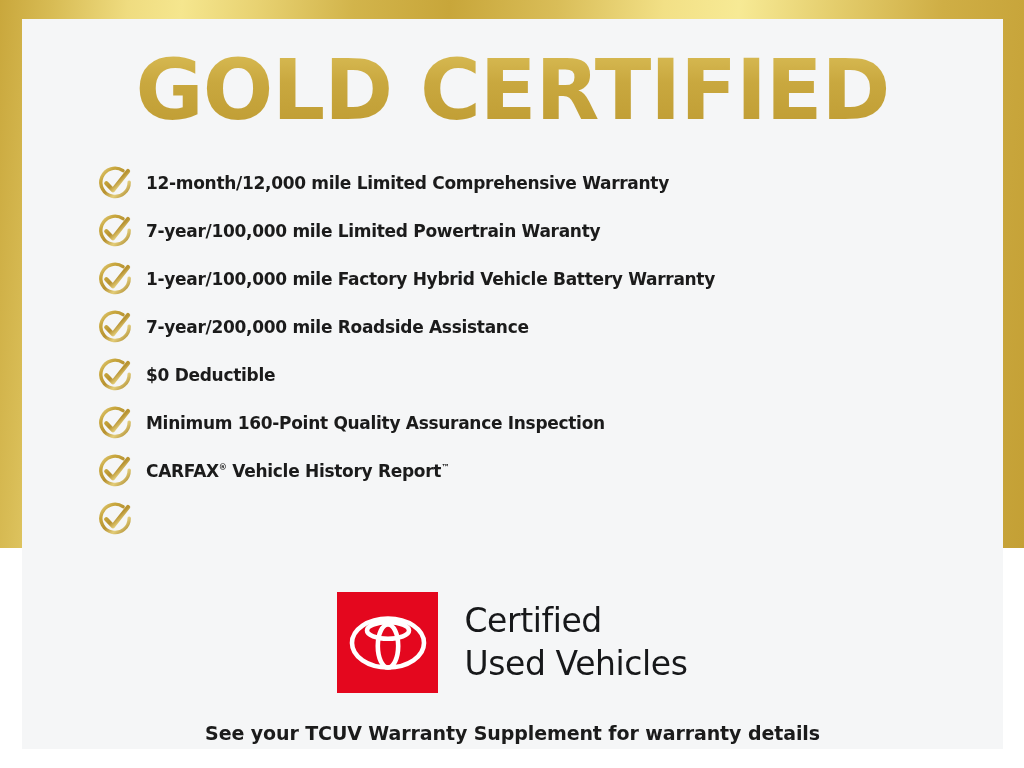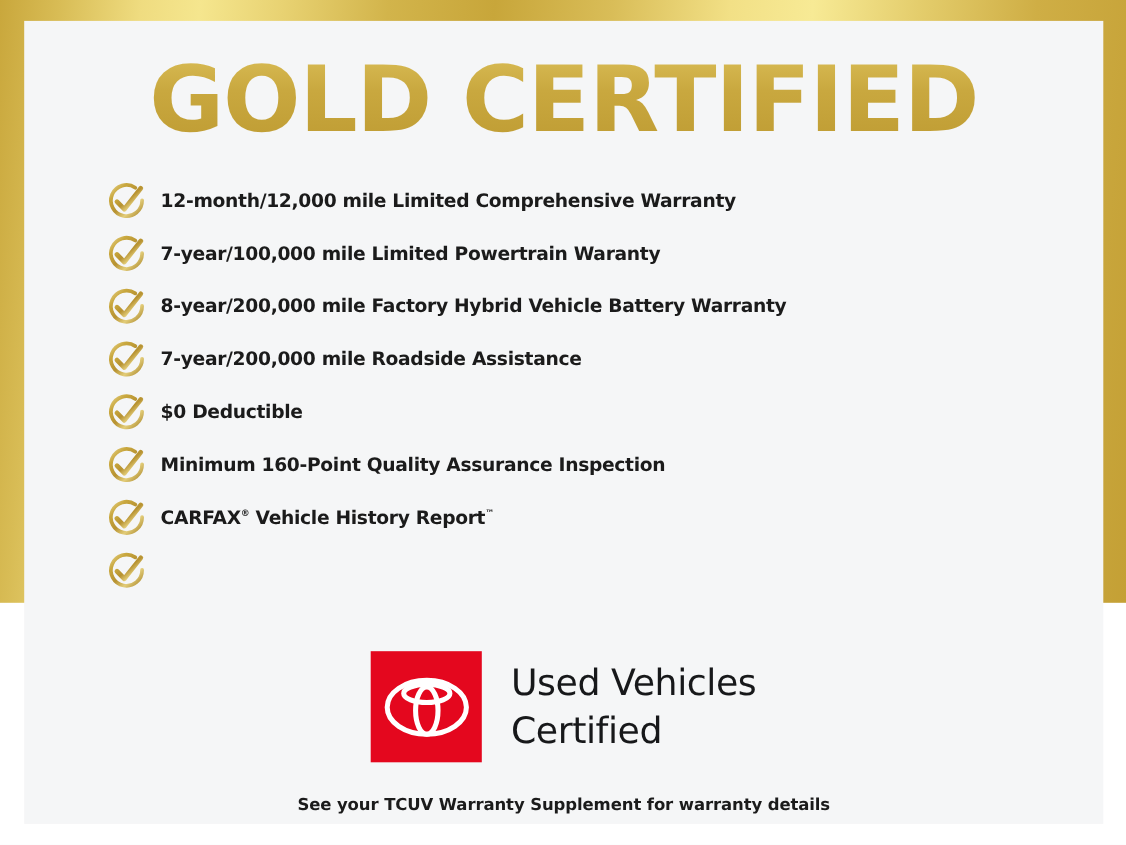--- a/index.html
+++ b/index.html
@@ -117,21 +117,21 @@
     line-height:1.28;
     letter-spacing:-0.4px;
   }
 
   
   #footer-note {
     position:absolute;
     left:0; right:0; top:703px;
     text-align:center;
     font-family:"DejaVu Sans", sans-serif;
-    font-size:15px;
+    font-size:19px;
     font-weight:bold;
     color:#1b1b1b;
     letter-spacing:-0.1px;
   }
 </style>
 </head>
 <body>
 
 <div id="frame">
 
@@ -179,21 +179,21 @@
       <stop offset="0%" stop-color="#e6d187"></stop>
       <stop offset="22%" stop-color="#c9a83f"></stop>
       <stop offset="50%" stop-color="#b79231"></stop>
       <stop offset="72%" stop-color="#e3cd79"></stop>
       <stop offset="100%" stop-color="#a8852a"></stop>
     </linearGradient>
   </defs>
   <path d="M33.6 9.2 A17 17 0 1 0 41 23" fill="none" stroke="url(#cg2)" stroke-width="4.1" stroke-linecap="round"></path>
   <path d="M13.6 24.4 L21.6 32.6 L39.6 9.8" fill="none" stroke="url(#cg2)" stroke-width="5.2" stroke-linecap="round" stroke-linejoin="round"></path>
 </svg>
-          <span class="benefit-text">8-year/200,000 mile Factory Hybrid Vehicle Battery Warranty</span>
+          <span class="benefit-text">1-year/100,000 mile Factory Hybrid Vehicle Battery Warranty</span>
         </li>
         <li class="benefit">
 <svg class="check-icon" viewBox="0 0 48 48">
   <defs>
     <linearGradient id="cg3" x1="0" y1="0" x2="1" y2="1">
       <stop offset="0%" stop-color="#e6d187"></stop>
       <stop offset="22%" stop-color="#c9a83f"></stop>
       <stop offset="50%" stop-color="#b79231"></stop>
       <stop offset="72%" stop-color="#e3cd79"></stop>
       <stop offset="100%" stop-color="#a8852a"></stop>
@@ -271,21 +271,21 @@
 
     <div id="logo-lockup">
       <div id="toyota-badge">
         <svg width="80" height="56" viewBox="0 0 80 56">
           <ellipse cx="40" cy="28" rx="36" ry="24.5" fill="none" stroke="#ffffff" stroke-width="4.6"></ellipse>
           <ellipse cx="40" cy="31" rx="10.2" ry="21.5" fill="none" stroke="#ffffff" stroke-width="4.6"></ellipse>
           <ellipse cx="40" cy="15.5" rx="21" ry="8.2" fill="none" stroke="#ffffff" stroke-width="4.6"></ellipse>
         </svg>
       </div>
       <div id="lockup-text">
+        <div>Certified</div>
         <div>Used Vehicles</div>
-        <div>Certified</div>
       </div>
     </div>
 
     <div id="footer-note">See your TCUV Warranty Supplement for warranty details</div>
 
   </div>
 </div>
 
 </body></html>

